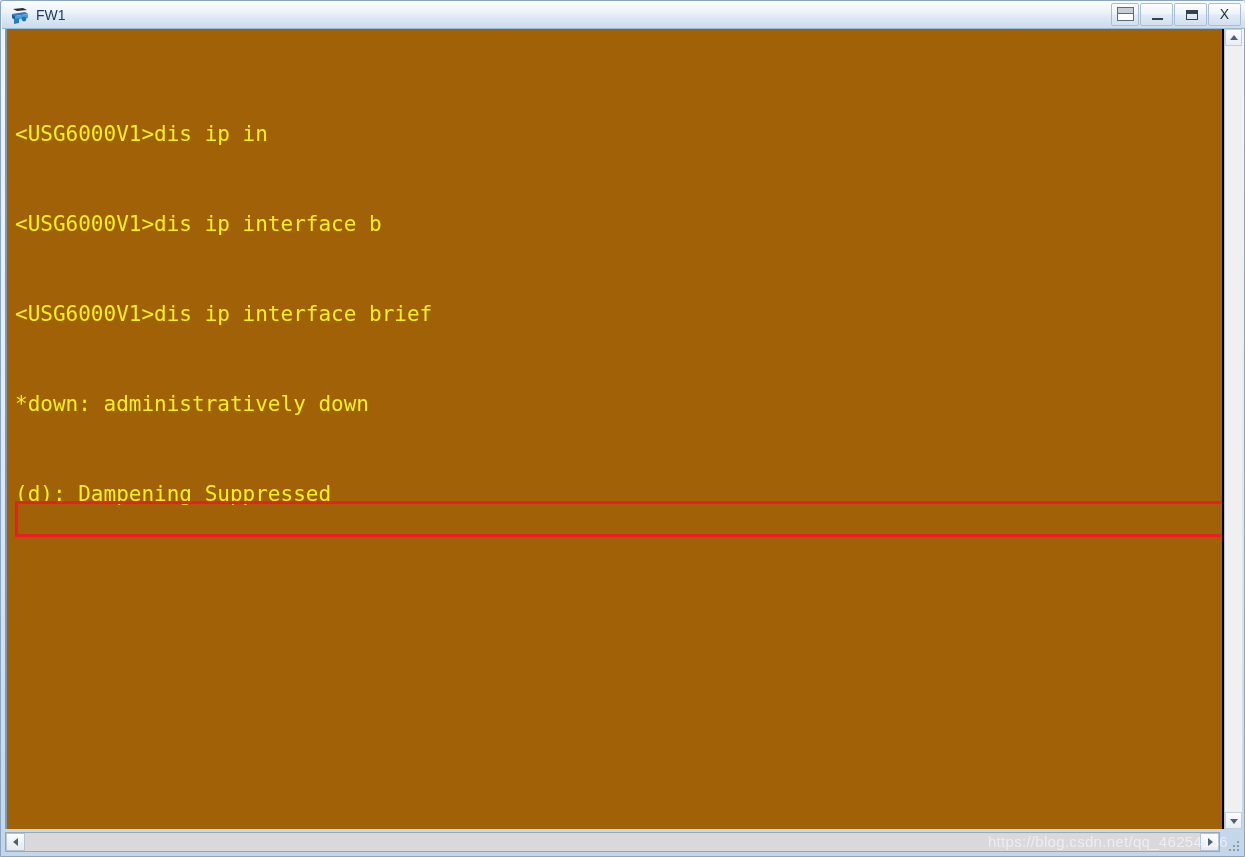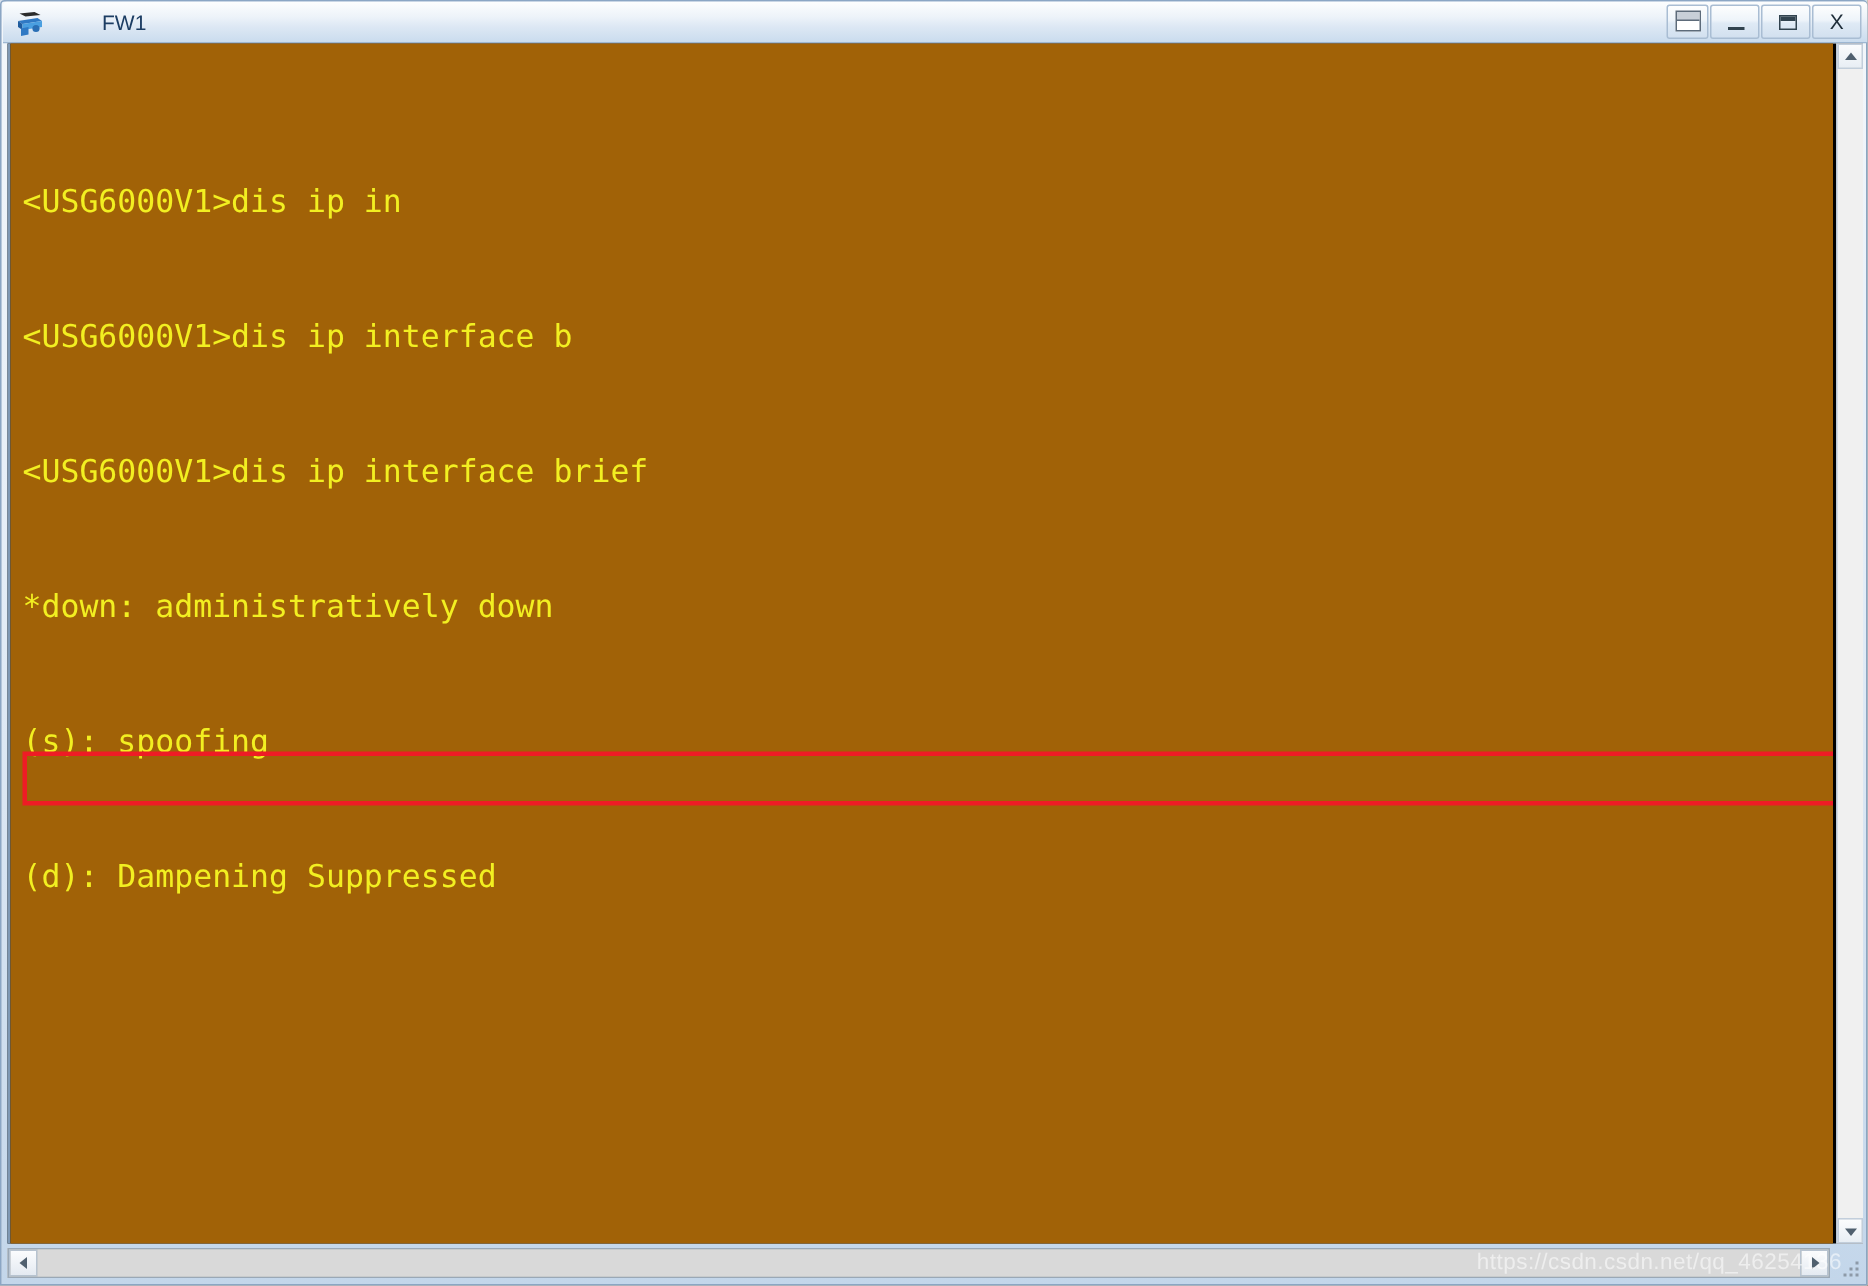--- a/index.html
+++ b/index.html
@@ -35,21 +35,20 @@
     background: linear-gradient(to bottom, #fdfefe 0%, #edf3f9 38%, #dde8f4 62%, #cadcee 100%);
     border-bottom: 1px solid #9db7d2;
     border-radius: 3px 3px 0 0;
   }
   .title-left {
     position: absolute;
     left: 8px; top: 3px;
     display: flex;
     align-items: center;
     height: 22px;
-    gap: 32px;
   }
   .app-icon {
     width: 20px; height: 19px;
     position: relative;
     margin-right: 6px;
   }
   .title-text {
     font-size: 14px;
     color: #1c3d63;
     font-family: "Liberation Sans", sans-serif;
@@ -316,21 +315,20 @@
   </div>
 
   <div class="term-frame">
     <div class="term">
       <div class="term-lines">
 
         <div class="line">&lt;USG6000V1&gt;dis ip in</div>
         <div class="line">&lt;USG6000V1&gt;dis ip interface b</div>
         <div class="line">&lt;USG6000V1&gt;dis ip interface brief</div>
         <div class="line">*down: administratively down</div>
-        <div class="line">(s): spoofing</div>
         <div class="line">(d): Dampening Suppressed</div>
         
         
         
         
         
 
         
 
         
@@ -366,21 +364,21 @@
   <div class="hscroll">
     <div class="hscroll-track"></div>
     <div class="hscroll-left">
       <span class="harr harr-l"></span>
     </div>
     <div class="hscroll-right">
       <span class="harr harr-r"></span>
     </div>
   </div>
 
-  <div class="watermark">https://csdn.csdn.net/qq_46254136</div>
+  <div class="watermark">https://blog.csdn.net/qq_46254136</div>
 
   <div class="grip">
     <i style="left:10px; top:2px;"></i>
     <i style="left:6px;  top:6px;"></i>
     <i style="left:10px; top:6px;"></i>
     <i style="left:2px;  top:10px;"></i>
     <i style="left:6px;  top:10px;"></i>
     <i style="left:10px; top:10px;"></i>
   </div>
 

